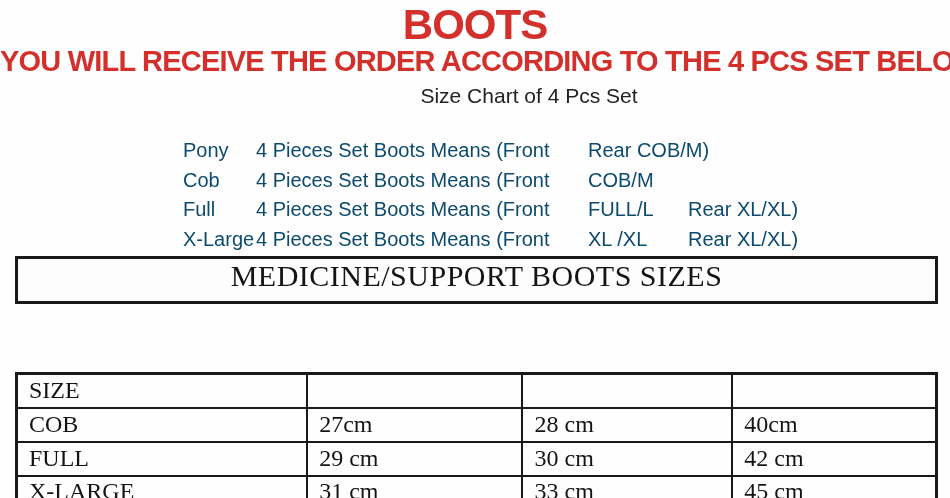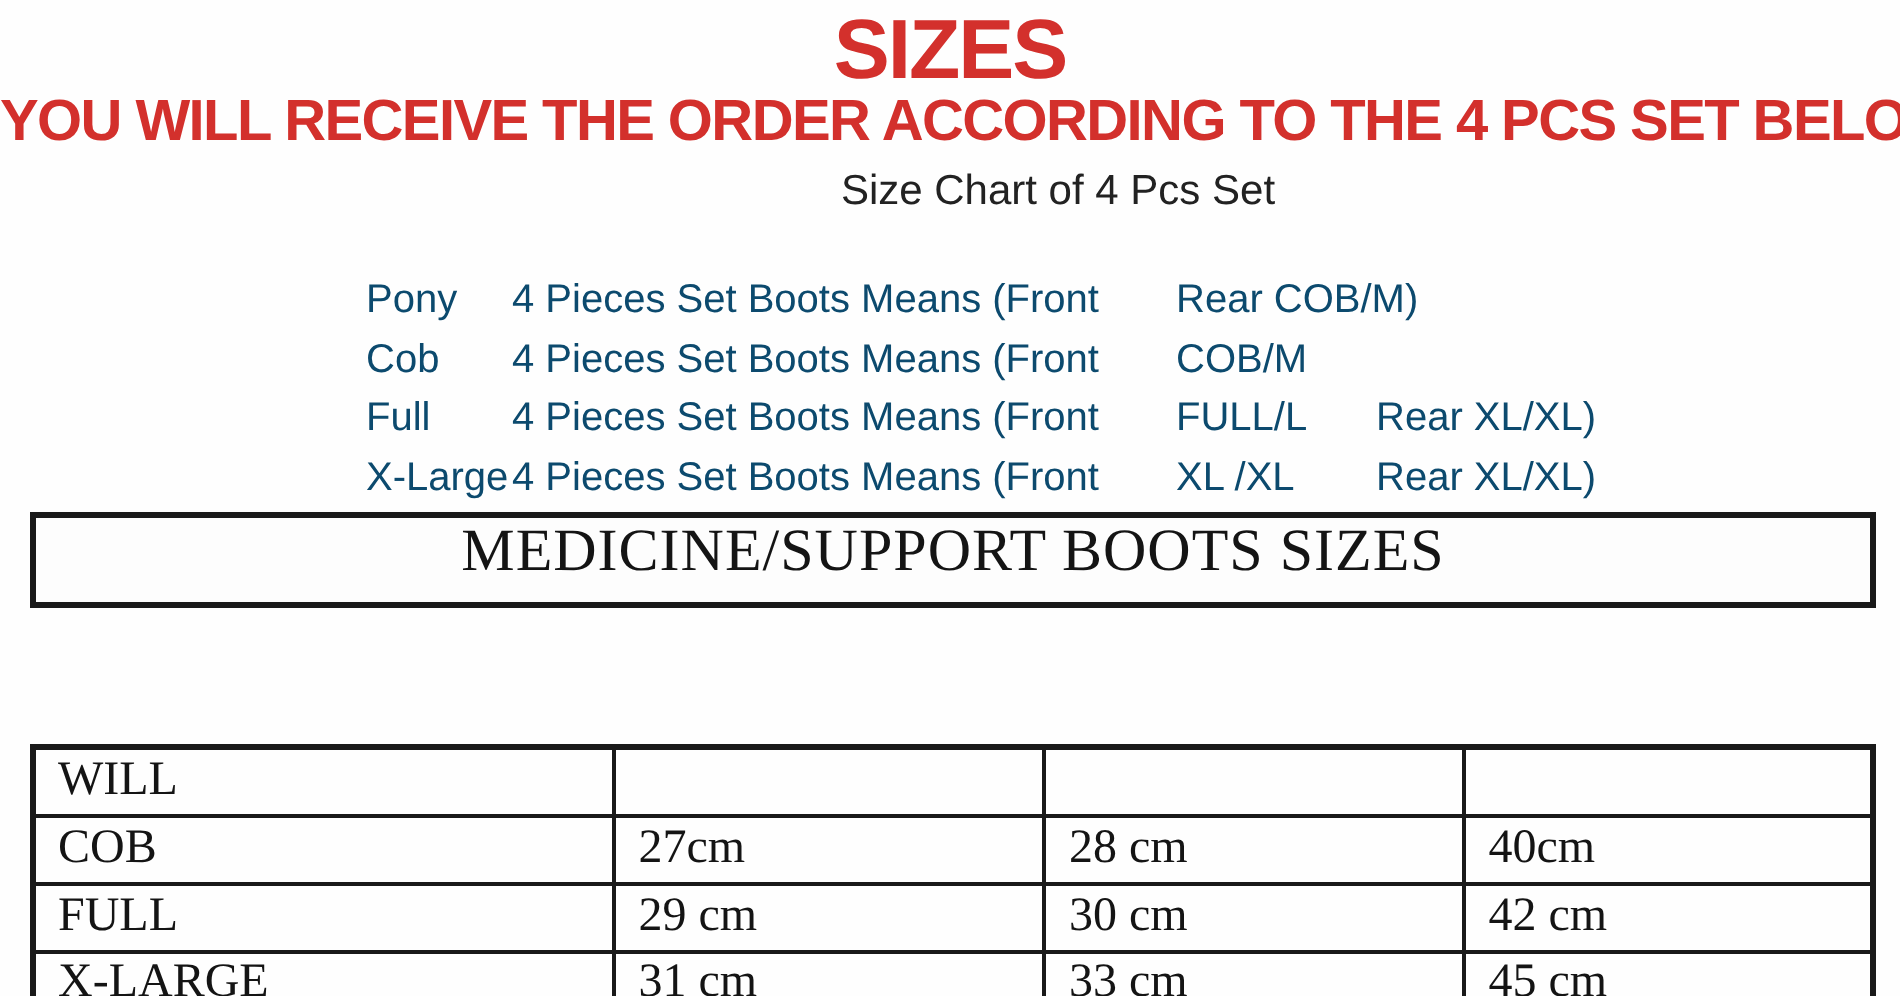--- a/index.html
+++ b/index.html
@@ -78,21 +78,21 @@
     text-align: left;
     vertical-align: middle;
     white-space: nowrap;
   }
 </style>
 </head>
 <body>
 
 <div class="page">
 
-  <div class="note-title">SIZES</div>
+  <div class="note-title">BOOTS</div>
   <div class="note-subtitle">YOU WILL RECEIVE THE ORDER ACCORDING TO THE 4 PCS SET BELOW</div>
 
   <div class="chart-heading">Size Chart of 4 Pcs Set</div>
 
   <div class="sets">
     <div class="set-row">
       <span>Pony</span>
       <span>4 Pieces Set Boots Means (Front</span>
       <span>Rear COB/M)</span>
     </div>
@@ -121,21 +121,21 @@
 
   <table class="sizes-table">
     <colgroup>
       <col style="width:31.6%">
       <col style="width:23.4%">
       <col style="width:22.8%">
       <col style="width:22.2%">
     </colgroup>
     <tbody>
       <tr>
-        <td>WILL</td>
+        <td>SIZE</td>
         <td></td>
         <td></td>
         <td></td>
       </tr>
       <tr>
         <td>COB</td>
         <td>27cm</td>
         <td>28 cm</td>
         <td>40cm</td>
       </tr>

